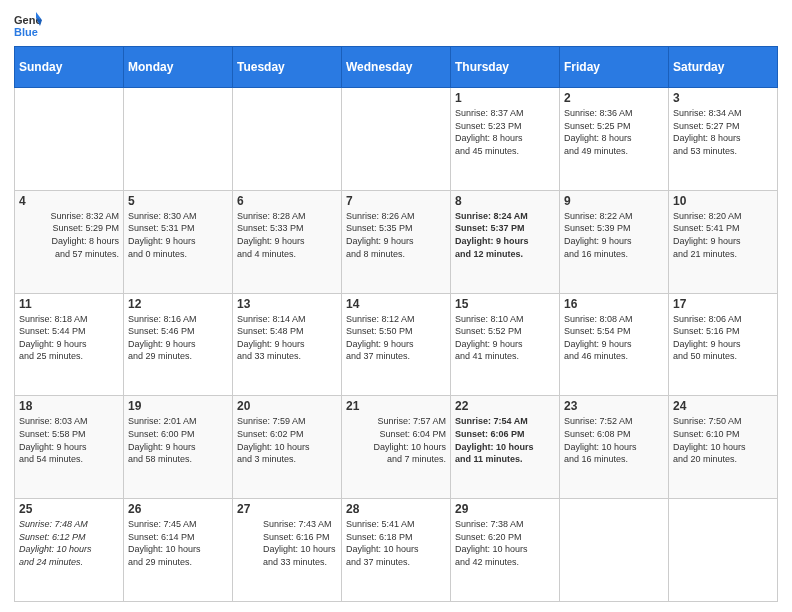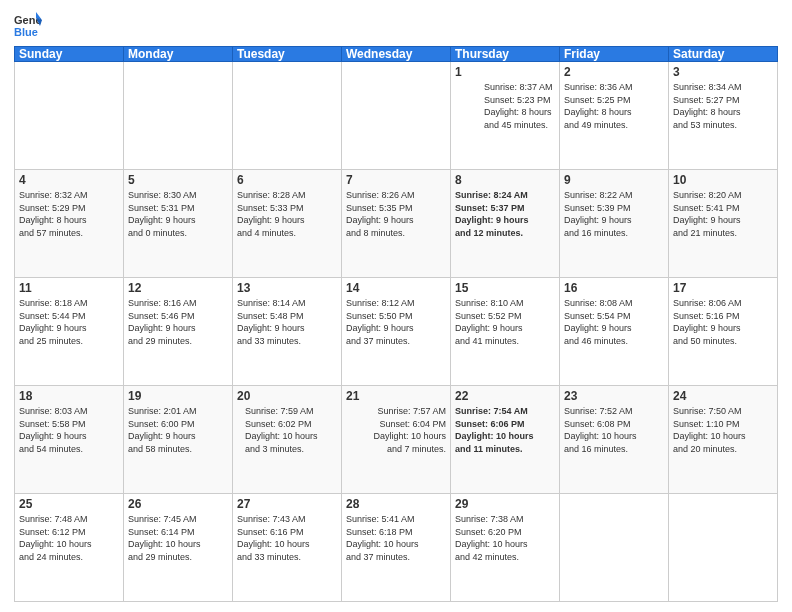--- a/index.html
+++ b/index.html
@@ -49,21 +49,21 @@
       border: 1px solid #ccc;
       border-collapse: collapse;
       width: 100%;
       table-layout: fixed;
     }
     .calendar th {
       background-color: #2a7ae2;
       color: #fff;
       font-size: 12px;
       font-weight: bold;
-      padding: 0 4px;
+      padding: 13px 4px;
       text-align: left;
       border: 1px solid #1a5fbb;
       margin-left: 28px;
     }
     .calendar td {
       border: 1px solid #ccc;
       vertical-align: top;
       padding: 3px 4px;
       font-size: 9.5px;
       color: #333;
@@ -115,21 +115,21 @@
         </tr>
     </thead>
     <tbody id="calendar-body">
     <tr>
           <td class="empty"></td>
           <td class="empty"></td>
           <td class="empty"></td>
           <td class="empty"></td>
           <td>
             <div class="day-number">1</div>
-            <div class="day-info" style="white-space: pre-line; margin-left: 29px;">Sunrise: 8:37 AM
+            <div class="day-info" style="white-space: pre-line;">Sunrise: 8:37 AM
 Sunset: 5:23 PM
 Daylight: 8 hours
 and 45 minutes.</div>
           </td>
           <td>
             <div class="day-number">2</div>
             <div class="day-info" style="white-space: pre-line;">Sunrise: 8:36 AM
 Sunset: 5:25 PM
 Daylight: 8 hours
 and 49 minutes.</div>
@@ -138,21 +138,21 @@
             <div class="day-number">3</div>
             <div class="day-info" style="white-space: pre-line;">Sunrise: 8:34 AM
 Sunset: 5:27 PM
 Daylight: 8 hours
 and 53 minutes.</div>
           </td>
         </tr>
         <tr class="row-alt">
           <td>
             <div class="day-number">4</div>
-            <div class="day-info" style="white-space: pre-line;">Sunrise: 8:32 AM
+            <div class="day-info" style="white-space: pre-line; text-align: right;">Sunrise: 8:32 AM
 Sunset: 5:29 PM
 Daylight: 8 hours
 and 57 minutes.</div>
           </td>
           <td>
             <div class="day-number">5</div>
             <div class="day-info" style="white-space: pre-line;">Sunrise: 8:30 AM
 Sunset: 5:31 PM
 Daylight: 9 hours
 and 0 minutes.</div>
@@ -254,21 +254,21 @@
           </td>
           <td>
             <div class="day-number">19</div>
             <div class="day-info" style="white-space: pre-line;">Sunrise: 2:01 AM
 Sunset: 6:00 PM
 Daylight: 9 hours
 and 58 minutes.</div>
           </td>
           <td>
             <div class="day-number">20</div>
-            <div class="day-info" style="white-space: pre-line; margin-left: 8px;">Sunrise: 7:59 AM
+            <div class="day-info" style="white-space: pre-line;">Sunrise: 7:59 AM
 Sunset: 6:02 PM
 Daylight: 10 hours
 and 3 minutes.</div>
           </td>
           <td>
             <div class="day-number">21</div>
             <div class="day-info" style="white-space: pre-line; text-align: right;">Sunrise: 7:57 AM
 Sunset: 6:04 PM
 Daylight: 10 hours
 and 7 minutes.</div>
@@ -283,43 +283,43 @@
           <td>
             <div class="day-number">23</div>
             <div class="day-info" style="white-space: pre-line;">Sunrise: 7:52 AM
 Sunset: 6:08 PM
 Daylight: 10 hours
 and 16 minutes.</div>
           </td>
           <td>
             <div class="day-number">24</div>
             <div class="day-info" style="white-space: pre-line;">Sunrise: 7:50 AM
-Sunset: 1:10 PM
+Sunset: 6:10 PM
 Daylight: 10 hours
 and 20 minutes.</div>
           </td>
         </tr>
         <tr>
           <td>
             <div class="day-number">25</div>
-            <div class="day-info" style="white-space: pre-line;">Sunrise: 7:48 AM
+            <div class="day-info" style="white-space: pre-line; font-style: italic;">Sunrise: 7:48 AM
 Sunset: 6:12 PM
 Daylight: 10 hours
 and 24 minutes.</div>
           </td>
           <td>
             <div class="day-number">26</div>
             <div class="day-info" style="white-space: pre-line;">Sunrise: 7:45 AM
 Sunset: 6:14 PM
 Daylight: 10 hours
 and 29 minutes.</div>
           </td>
           <td>
             <div class="day-number">27</div>
-            <div class="day-info" style="white-space: pre-line;">Sunrise: 7:43 AM
+            <div class="day-info" style="white-space: pre-line; margin-left: 26px;">Sunrise: 7:43 AM
 Sunset: 6:16 PM
 Daylight: 10 hours
 and 33 minutes.</div>
           </td>
           <td>
             <div class="day-number">28</div>
             <div class="day-info" style="white-space: pre-line;">Sunrise: 5:41 AM
 Sunset: 6:18 PM
 Daylight: 10 hours
 and 37 minutes.</div>

